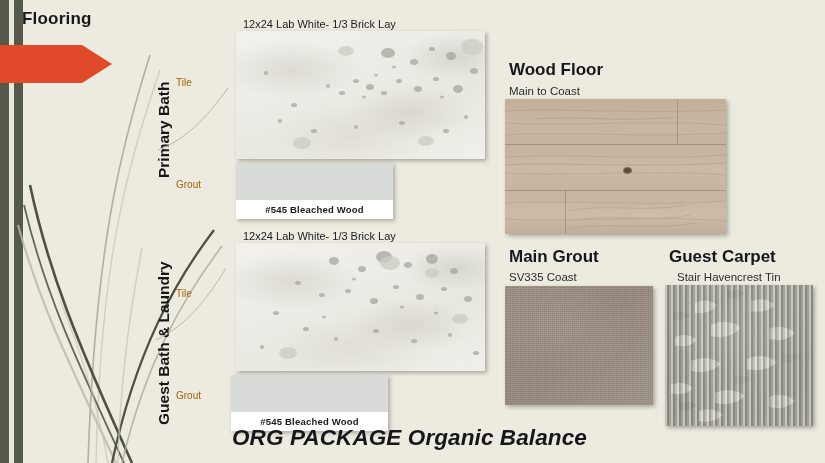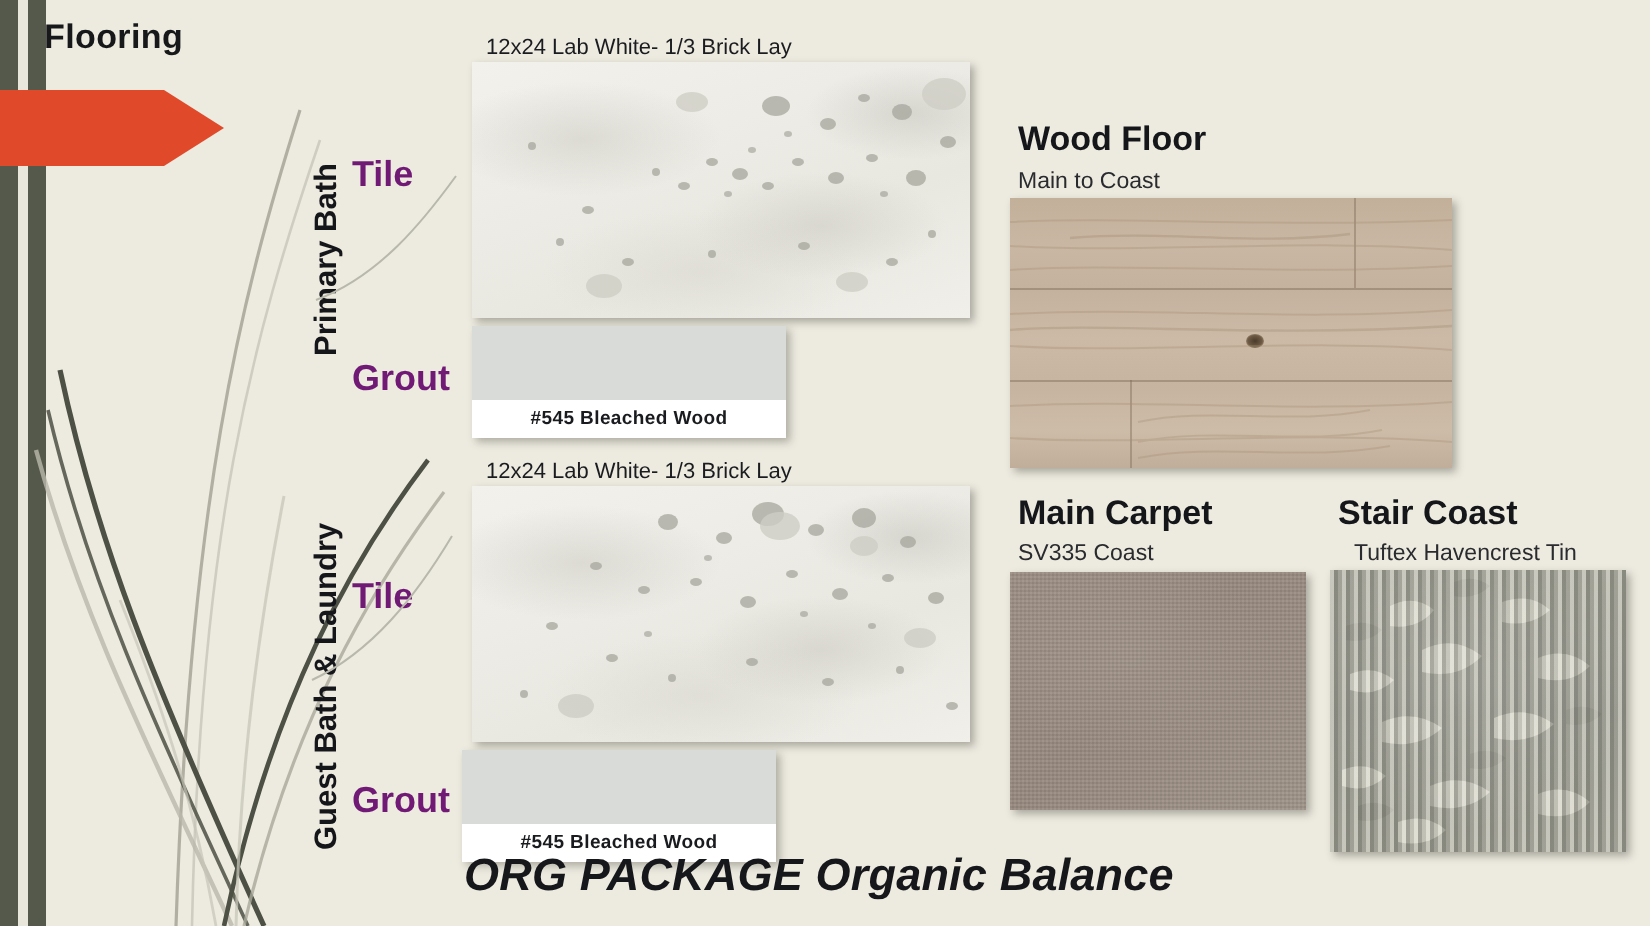--- a/index.html
+++ b/index.html
@@ -41,21 +41,21 @@
     position:absolute;
     font-size:15.5px;font-weight:bold;color:#15161A;
     transform-origin:0 0;transform:rotate(-90deg);
     white-space:nowrap;
   }
   .vlabel.primary{left:155px;top:178px;}
   .vlabel.guest{left:155px;top:425px;}
 
   
   .mini-label{
-    position:absolute;font-size:18px;font-weight:bold;color:#701a75;white-space:nowrap;
+    position:absolute;font-size:10px;font-weight:normal;color:#a16207;white-space:nowrap;
   }
   .lbl-tile1{left:176px;top:77px;}
   .lbl-grout1{left:176px;top:179px;}
   .lbl-tile2{left:176px;top:288px;}
   .lbl-grout2{left:176px;top:390px;}
 
   .connector{position:absolute;pointer-events:none;}
 
   
   .cap{position:absolute;white-space:nowrap;color:#1B1C1F;}
@@ -300,30 +300,30 @@
         <path d="M64 122 C 104 114, 146 124, 186 116" stroke-width="1"></path>
         <path d="M64 130 C 104 122, 146 132, 190 124" stroke-width="1"></path>
       </g>
       <g stroke="#8E765E" fill="none" opacity=".25">
         <path d="M30 20 C 80 16, 120 24, 170 18" stroke-width="1.2"></path>
         <path d="M0 66 C 50 62, 120 70, 221 64" stroke-width="1.2"></path>
       </g>
     </svg>
   </div>
 
-  <div class="cap cap-h1 cap-main-h">Main Carpet</div>
+  <div class="cap cap-h1 cap-main-h">Main Grout</div>
   <div class="cap cap-sub cap-main-s">SV335 Coast</div>
 
   <div class="swatch main-c">
     <div class="tex carpet-base"></div>
     <div class="carpet-noise"></div>
   </div>
 
-  <div class="cap cap-h1 cap-stair-h">Stair Coast</div>
-  <div class="cap cap-sub cap-stair-s">Tuftex Havencrest Tin</div>
+  <div class="cap cap-h1 cap-stair-h">Guest Carpet</div>
+  <div class="cap cap-sub cap-stair-s">Stair Havencrest Tin</div>
 
   <div class="swatch stair">
     <div class="tex stair-base"></div>
     <svg class="stair-motif" viewBox="0 0 148 141" preserveAspectRatio="none">
       <g fill="#E4E2D6" opacity=".85">
         <path d="M30 18 q12 -6 22 2 q-8 10 -22 8 z"></path>
         <path d="M86 16 q14 -5 24 4 q-10 9 -24 6 z"></path>
         <path d="M46 40 q16 -8 30 3 q-12 12 -30 8 z"></path>
         <path d="M104 44 q14 -6 26 4 q-10 10 -26 6 z"></path>
         <path d="M10 52 q12 -5 22 3 q-9 9 -22 5 z"></path>

